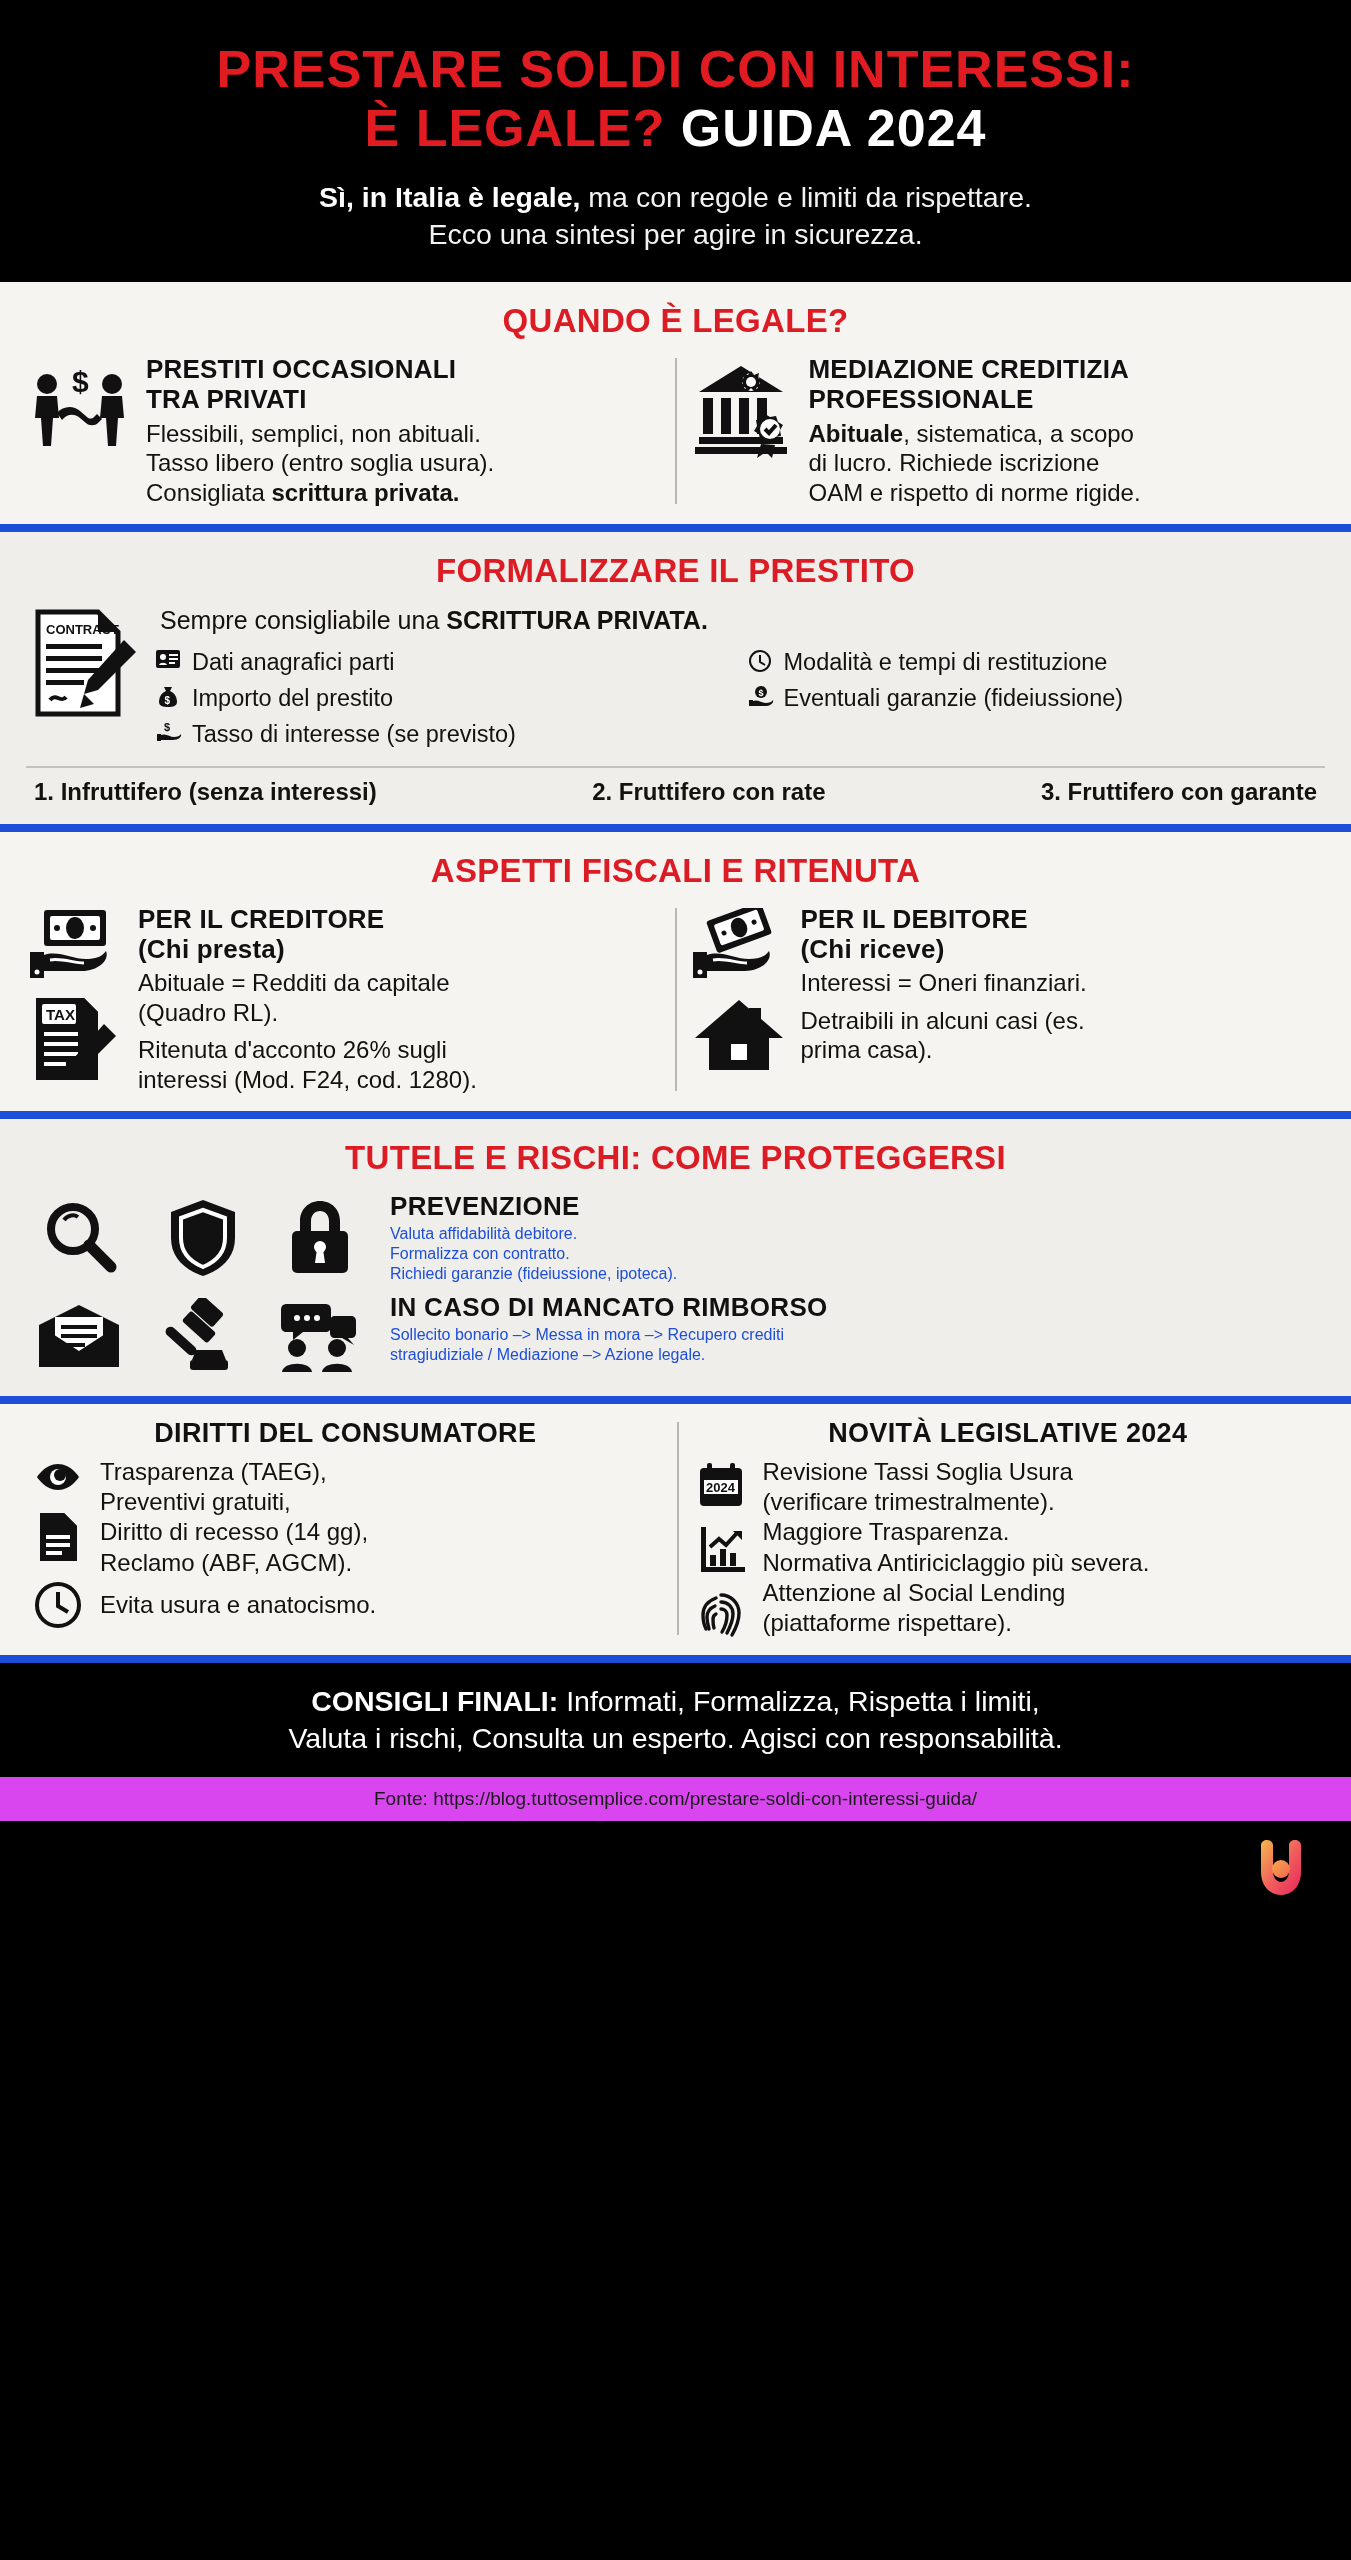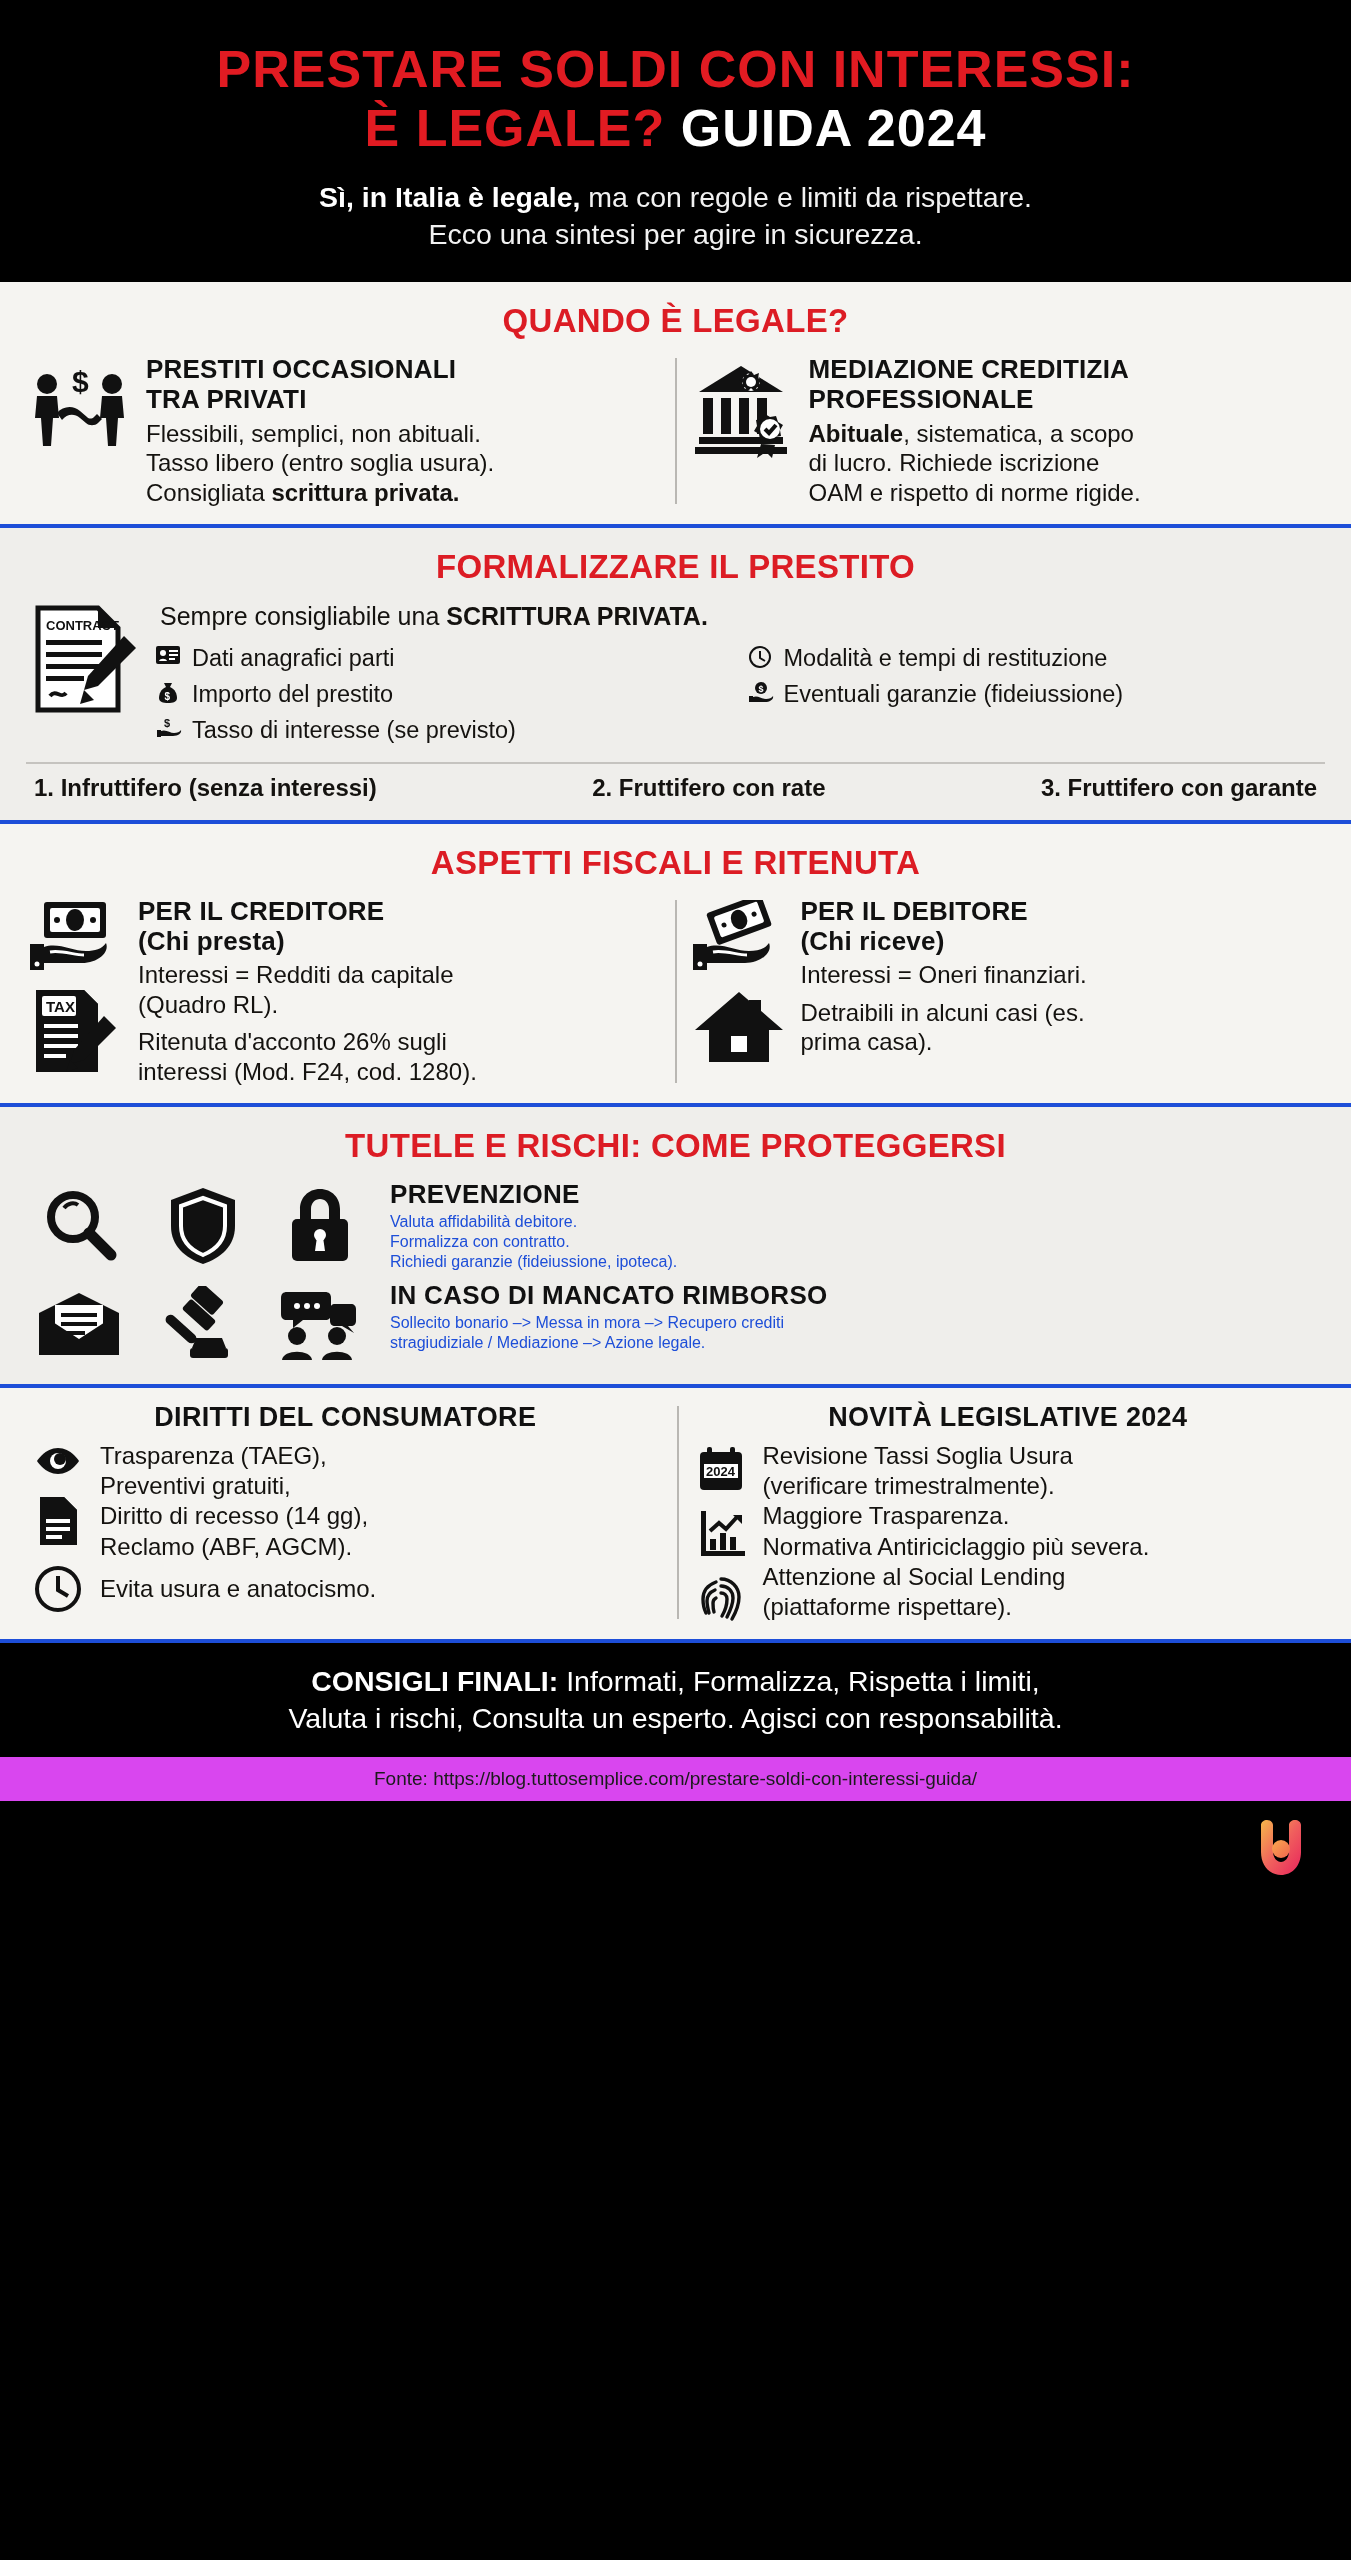--- a/index.html
+++ b/index.html
@@ -44,21 +44,21 @@
     color: #f2f2f2;
     font-size: 28.5px;
     line-height: 1.28;
     font-weight: 400;
   }
   .subtitle b { font-weight: bold; color: #fff; }
 
   
   .section {
     background: #f5f4f1;
-    border-bottom: 4px solid #1d4ed8;
+    border-bottom: 8px solid #1d4ed8;
     padding: 14px 18px 16px 18px;
   }
   .section.alt { background: #efeeeb; }
   .sec-title {
     text-align: center;
     color: #dc1c24;
     font-size: 33px;
     font-weight: bold;
     letter-spacing: 0.3px;
     margin: 6px 0 14px 0;
@@ -432,21 +432,21 @@
               <path d="M40 72l-4 12 12-4z" fill="#111"></path>
             </svg>
           </span>
         </div>
         <div style="min-width:0">
           <div class="blk-head">
             <span>PER IL CREDITORE</span><br>
             <span>(Chi presta)</span>
           </div>
           <div class="blk-body">
-            <span>Interessi = Redditi da capitale</span><br>
+            <span>Abituale = Redditi da capitale</span><br>
             <span>(Quadro RL).</span>
             <p>
               <span>Ritenuta d'acconto 26% sugli</span><br>
               <span>interessi (Mod. F24, cod. 1280).</span>
             </p>
           </div>
         </div>
       </div>
 
       <div class="divider-v"></div>

